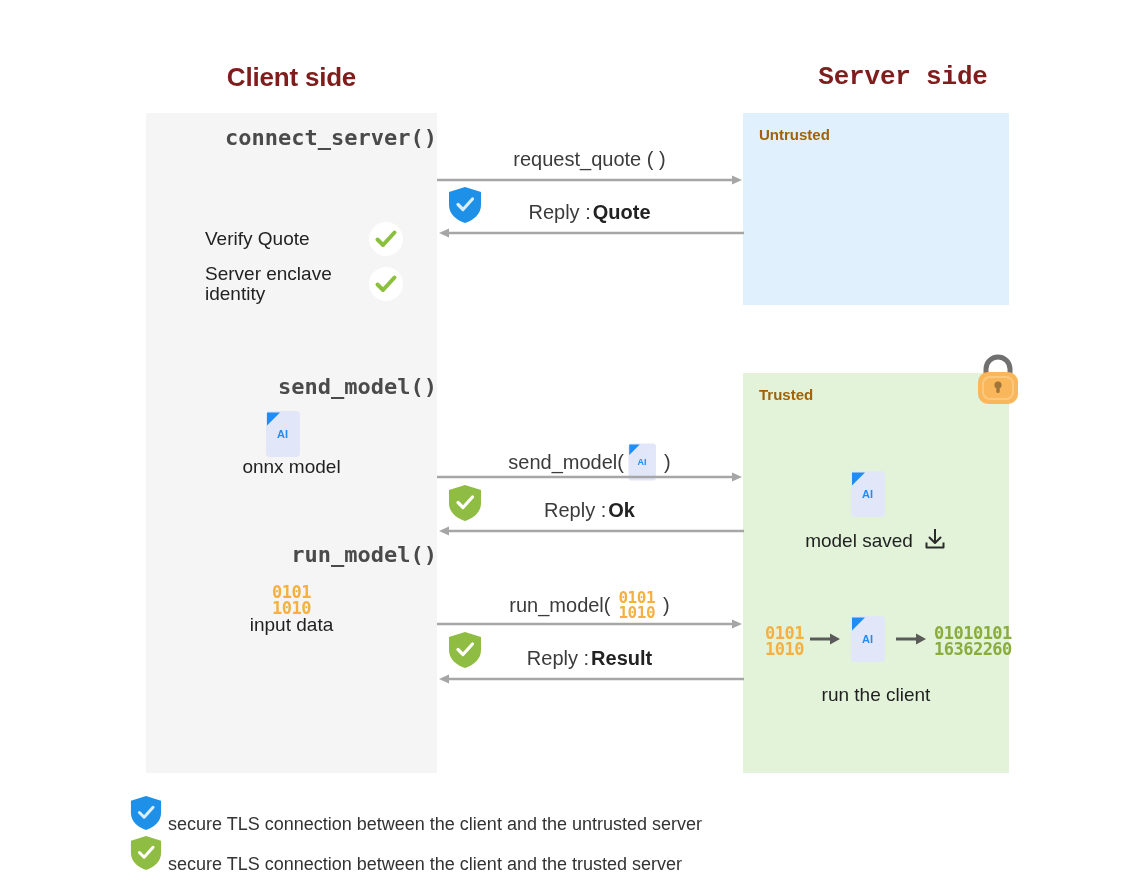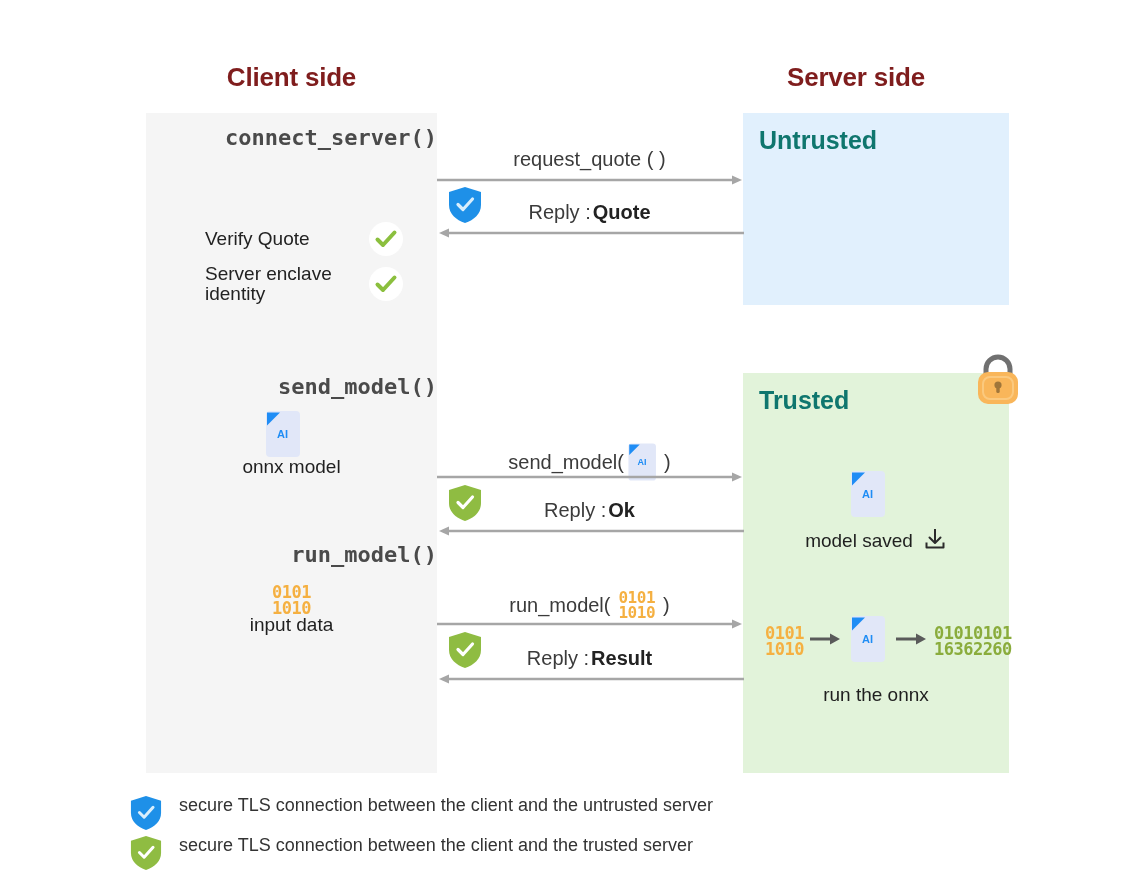--- a/index.html
+++ b/index.html
@@ -41,23 +41,23 @@
     background: #e1f0fd;
   }
   .trusted-panel {
     left: 743px; top: 373px;
     width: 266px; height: 400px;
     background: #e2f3da;
   }
   .panel-label {
     position: absolute;
     left: 16px; top: 13px;
-    font-size: 25px;
+    font-size: 15px;
     font-weight: bold;
-    color: #0f766e;
+    color: #a16207;
   }
 
   
   .fn-name {
     font-family: "DejaVu Sans Mono", "Liberation Mono", monospace;
     font-size: 22px;
     font-weight: bold;
     color: #4a4a4a;
     text-align: right;
     white-space: nowrap;
@@ -115,36 +115,36 @@
     white-space: pre;
     letter-spacing: -0.5px;
   }
   .binary.in  { color: #f5b041; }
   .binary.out { color: #8aac3c; }
 
   
   .legend-row {
     position: absolute;
     display: flex;
-    align-items: flex-start;
-    gap: 17px;
+    align-items: flex-end;
+    gap: 6px;
   }
   .legend-text {
     font-size: 18px;
     color: #333333;
     white-space: nowrap;
   }
 </style>
 </head>
 <body>
 
 <div class="stage">
 
   <div class="abs col-title" style="left:146px; top:62px; width:291px;">Client side</div>
-  <div class="abs col-title" style="left:723px; top:62px; width:266px;">Server side</div>
+  <div class="abs col-title" style="left:770px; top:62px; width:266px;font-family:Liberation Mono, monospace;">Server side</div>
 
   <div class="abs client-panel"></div>
 
   <div class="abs fn-name" style="left:146px; top:125px; width:291px;">connect_server()</div>
 
   <div class="abs verify-row" style="left:205px; top:222px;">
     <div class="verify-label">Verify Quote</div>
     <div class="check-badge">
       <svg width="24" height="24" viewBox="0 0 24 24" aria-hidden="true">
         <path d="M3.5 12.5 L9 18 L20.5 5.5" fill="none" stroke="#8bbf3e" stroke-width="4" stroke-linecap="round" stroke-linejoin="round"></path>
@@ -251,21 +251,21 @@
         <path d="M20 1.5 L30 7 L20 12.5 Z" fill="#5a5a5a"></path>
       </svg>
     </span>
 
     <div>
       <div class="binary out" style="font-size:17px;">01010101</div>
       <div class="binary out" style="font-size:17px;">16362260</div>
     </div>
   </div>
 
-  <div class="abs caption" style="left:743px; top:684px; width:266px;">run the onnx</div>
+  <div class="abs caption" style="left:743px; top:684px; width:266px;">run the client</div>
 
   <div class="msg-label" style="left:437px; top:148px; width:305px; justify-content:center;">request_quote ( )</div>
   <svg class="arrow-line" style="left:437px; top:175px; width:307px;" width="307" height="10">
     <path d="M0 5 H296" stroke="#a6a6a6" stroke-width="2.5"></path>
     <path d="M295 0.5 L305 5 L295 9.5 Z" fill="#a6a6a6"></path>
   </svg>
 
   <div class="shield-badge" style="left:448px; top:186px;">
     <svg width="34" height="38" viewBox="0 0 34 38" aria-hidden="true">
       <path d="M17 1 L33 6 V19 C33 28 26 34 17 37 C8 34 1 28 1 19 V6 Z" fill="#1e90e8"></path>

